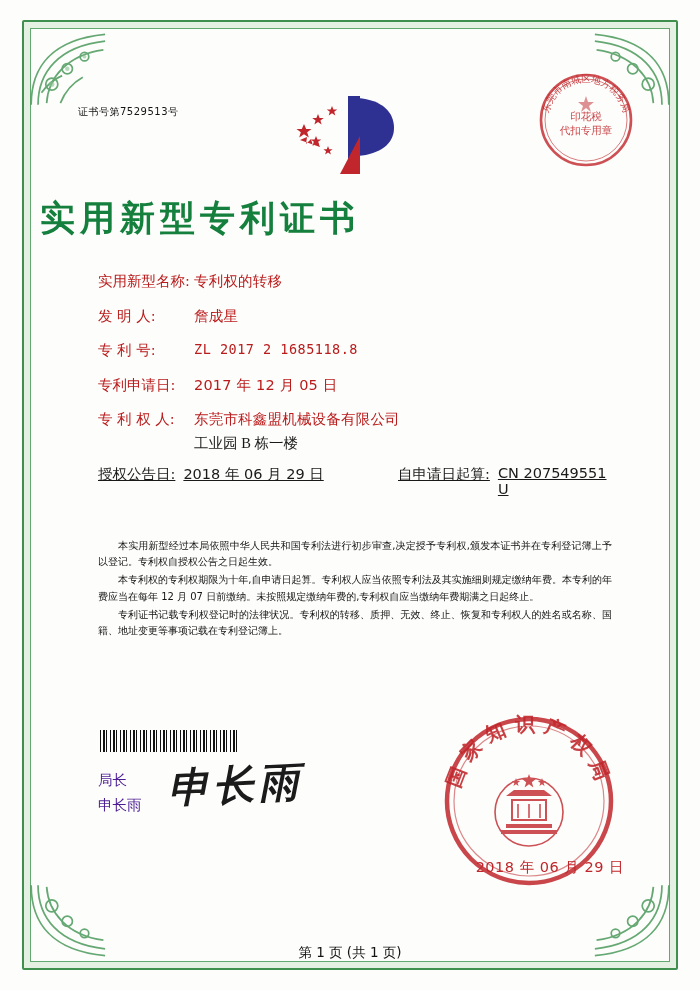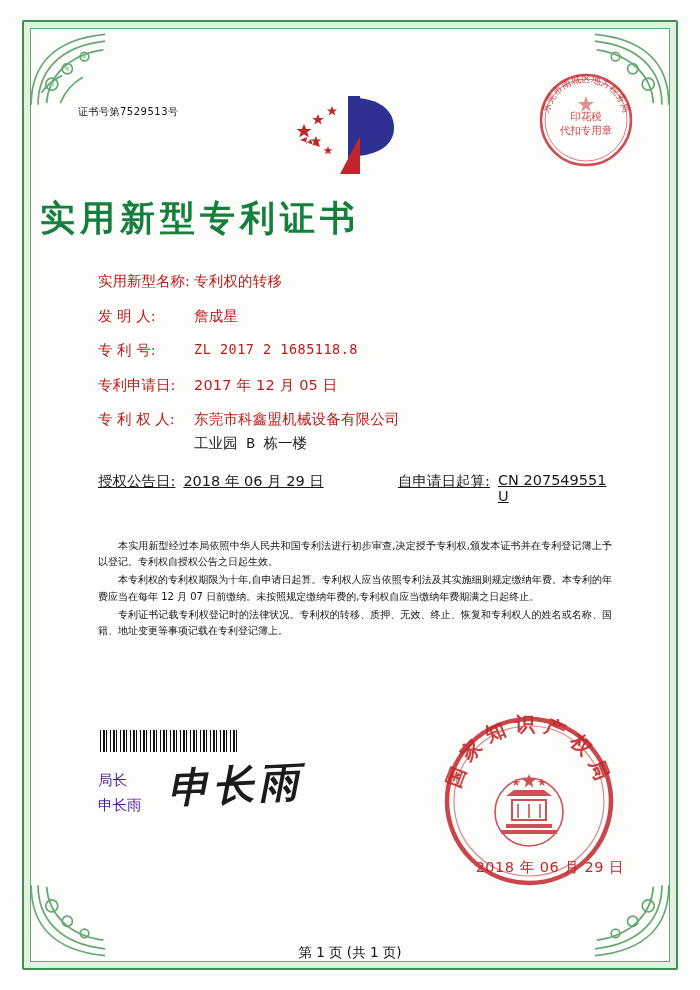--- a/index.html
+++ b/index.html
@@ -109,22 +109,22 @@
   .field-label {
     width: 96px;
     flex: none;
     letter-spacing: 0px;
   }
   .field-value { flex: 1; letter-spacing: .2px; }
   .field-value.mono { font-family: "DejaVu Sans Mono", monospace; font-size: 13.5px; letter-spacing: .5px;}
   .addr-cont {
     margin-left: 96px;
     margin-top: -11px;
-    margin-bottom: 19px;
-    font-family: Liberation Mono, monospace;
+    margin-bottom: 12px;
+    font-family: Liberation Serif, serif;
     font-size: 14.5px;
   }
   .two-col {
     display: flex;
     font-family: "DejaVu Sans", sans-serif;
     font-size: 14.5px;
     margin-bottom: 14px;
     text-decoration: underline;
   }
   .two-col .col-a { width: 300px; display: flex; }

